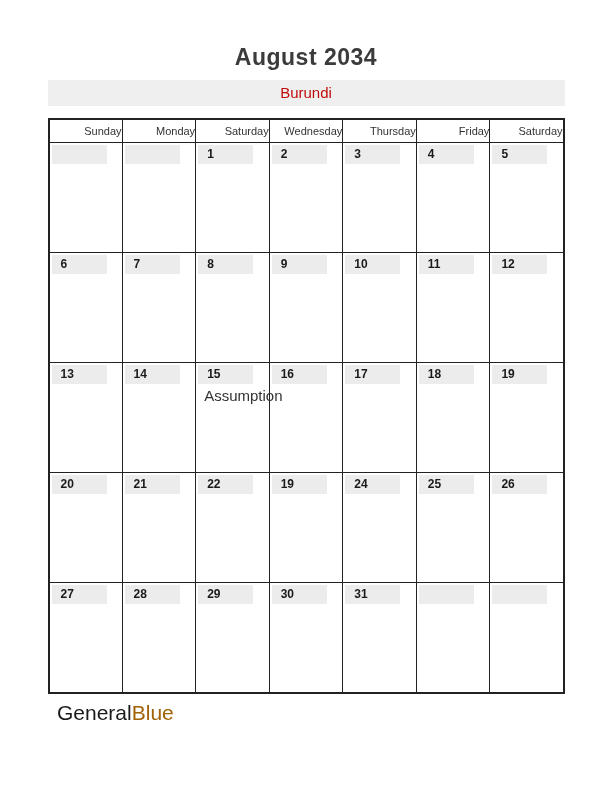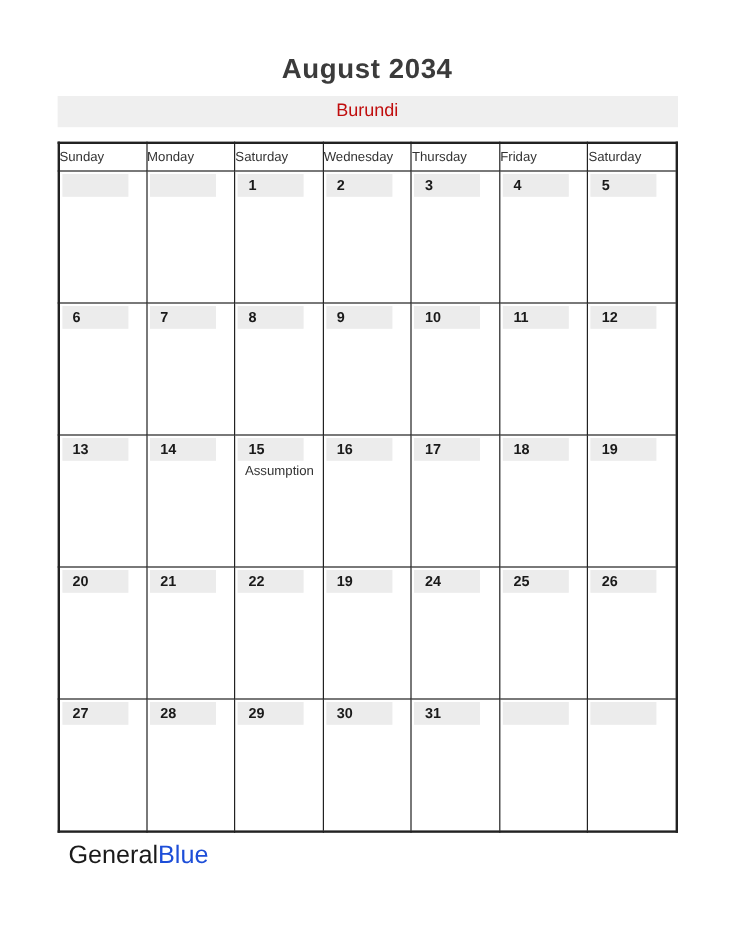--- a/index.html
+++ b/index.html
@@ -42,21 +42,21 @@
     border-collapse: collapse;
     table-layout: fixed;
     border: 2px solid #222222;
   }
   table.cal th {
     border: 1px solid #222222;
     height: 20px;
     font-size: 11px;
     font-weight: normal;
     color: #333333;
-    text-align: left;
+    text-align: right;
     padding: 1px 0;
   }
   table.cal td {
     border: 1px solid #222222;
     height: 109px;
     vertical-align: top;
     padding: 0;
   }
   .day-badge {
     margin: 2px 0 0 2px;
@@ -66,39 +66,39 @@
     background: #ececec;
     box-sizing: border-box;
     padding-left: 9px;
     font-size: 12px;
     font-weight: bold;
     color: #1a1a1a;
   }
   .holiday {
     margin-top: 3px;
     padding-left: 8px;
-    font-size: 11px;
+    font-size: 15px;
     color: #333333;
   }
   .footer {
     margin: 7px 0 0 57px;
   }
   .powered-by {
     font-size: 9px;
     color: #9a9a9a;
     letter-spacing: 0.6px;
   }
   .brand {
     margin-top: 1px;
     font-size: 21px;
     color: #1a1a1a;
     cursor: pointer;
   }
   .brand .blue {
-    color: #1d4ed8;
+    color: #a16207;
   }
 </style>
 </head>
 <body>
 
 <div class="page">
 
   <div class="title">August 2034</div>
 
   <div class="country-band">

